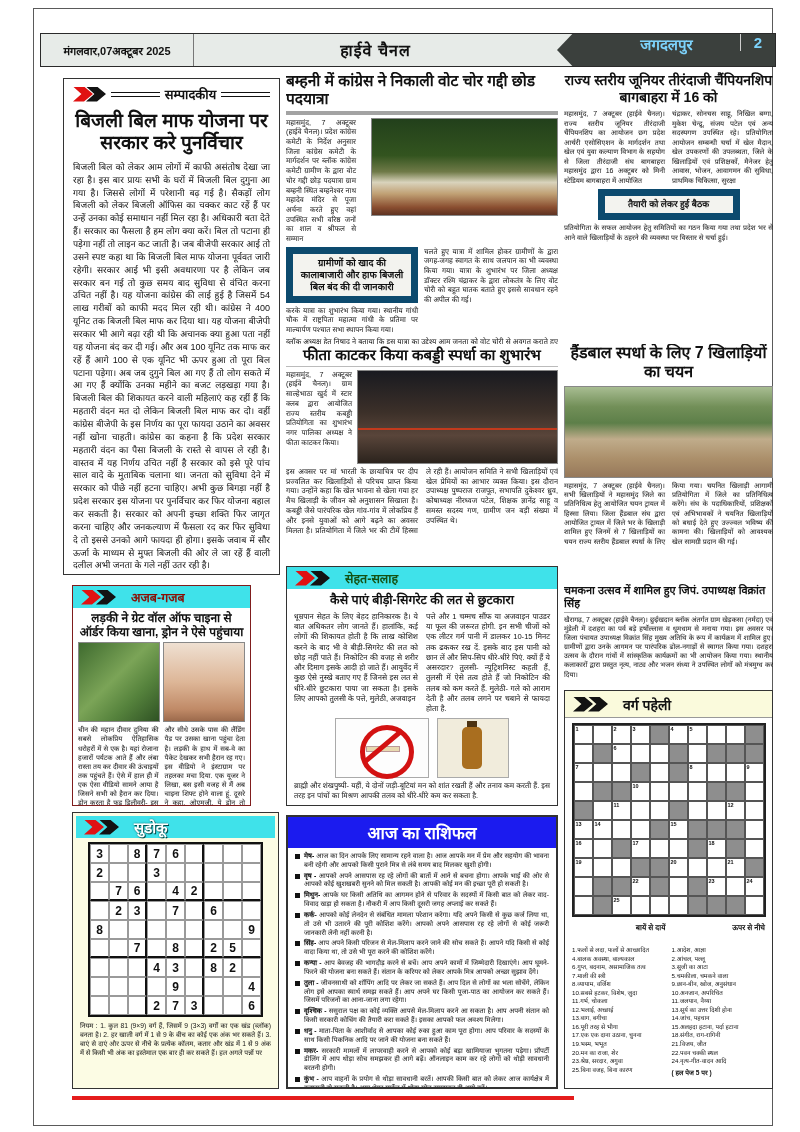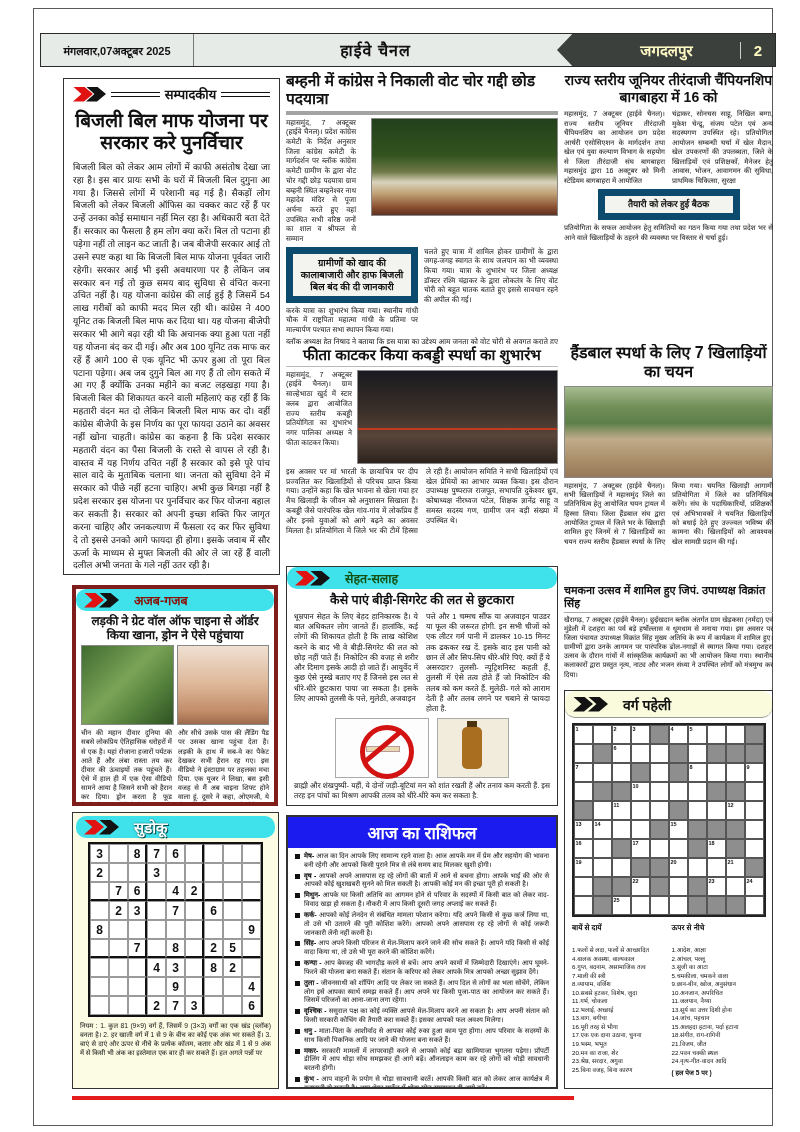--- a/index.html
+++ b/index.html
@@ -7,31 +7,31 @@
         font-family:"Liberation Sans",sans-serif;color:#111;}
   .frame{position:absolute;left:33px;top:8px;width:738px;height:1116px;border:1px solid #5a5a5a;}
 
   
   #masthead-bar{position:absolute;left:40px;top:33px;width:734px;height:32px;
     background:#e7ebe8;border:1px solid #2a2a2a;display:flex;align-items:stretch;}
   .date-cell{width:152px;border-right:1px solid #777;display:flex;align-items:center;
     justify-content:center;font-weight:bold;font-size:11px;}
   .paper-name{flex:1;display:flex;align-items:center;justify-content:center;
     font-weight:bold;font-size:16px;letter-spacing:1px;}
-  .city-badge{width:218px;background:#3b403d;color:#fef9c3;display:flex;align-items:center;
+  .city-badge{width:218px;background:#3b403d;color:#7dd3fc;display:flex;align-items:flex-start;
     clip-path:polygon(0 50%,7% 0,100% 0,100% 100%,7% 100%);}
   .city-badge .notch{width:26px;background:#8d938f;clip-path:polygon(100% 0,100% 100%,35% 100%,0 50%,35% 0);margin:3px 0 3px 10px;}
   .city-name{flex:1;display:flex;align-items:center;justify-content:center;font-weight:bold;font-size:15px;}
   .page-num{width:34px;border-left:1px solid #cfcfcf;display:flex;align-items:center;justify-content:center;
     font-weight:bold;font-size:15px;}
 
   
   .box{position:absolute;background:#fff;border:1px solid #333;overflow:hidden;}
   .art{position:absolute;overflow:hidden;}
-  .band{height:22px;display:flex;align-items:center;padding:0 8px;gap:7px;border-radius:10px;}
+  .band{height:22px;display:flex;align-items:center;padding:0 8px;gap:7px;}
   .band-cyan{background:#3fe2ea;}
   .band-yellow{background:#fafadc;border-bottom:1px solid #999;}
   .chev{width:20px;height:15px;clip-path:polygon(0 0,55% 0,100% 50%,55% 100%,0 100%,42% 50%);flex:none;}
   .chev.red{background:#e01212;}
   .chev.black{background:#131313;margin-left:-12px;}
   .band-label{font-weight:bold;font-size:12.5px;margin-left:8px;}
   .headline{font-weight:bold;text-align:center;line-height:1.18;}
   .body-txt{font-size:8px;line-height:1.38;text-align:justify;}
   .inset{border:7px solid #0c4a6e;background:#f3f3ef;font-weight:bold;text-align:center;
     padding:3px 4px;font-size:9.5px;line-height:1.25;}
@@ -84,21 +84,21 @@
 
   
   #horoscope{left:286px;top:815px;width:272px;height:274px;border:2px solid #333;box-sizing:border-box;}
   .h-head{background:#1b1bef;color:#fff;text-align:center;font-weight:bold;font-size:17px;padding:4px 0;}
   .h-list{padding:4px 7px;}
   .h-item{display:flex;gap:4px;margin-bottom:2px;}
   .h-bullet{flex:none;width:5px;height:5px;background:#111;margin-top:2px;}
   .h-text{font-size:6.8px;line-height:1.3;text-align:justify;}
 
   
-  #ajab{left:72px;top:585px;width:206px;height:221px;border:4px solid #7f1d1d;box-sizing:border-box;}
+  #ajab{left:72px;top:585px;width:179px;height:221px;border:1px solid #7f1d1d;box-sizing:border-box;}
   #ajab .band-label{color:#8a1006;}
   #ajab .headline{font-size:12px;margin:3px 5px;}
   .aj-photos{display:flex;gap:3px;padding:0 5px;}
   .wall-photo{flex:1;height:78px;background:linear-gradient(135deg,#3f6b2f 0%,#7ba457 45%,#55823c 70%,#2f5224 100%);}
   .girl-photo{flex:1;height:78px;background:linear-gradient(180deg,#efe0d2 0%,#ddb697 50%,#c08a67 85%,#9c6a4c 100%);}
   .aj-cols{display:flex;gap:6px;padding:3px 5px;}
   .aj-col{flex:1;font-size:6.9px;line-height:1.32;text-align:justify;}
 
   
   #sudoku-box{left:72px;top:812px;width:207px;height:277px;border:1px solid #333;background:#fcfce4;box-sizing:border-box;}
@@ -136,21 +136,21 @@
   #crossword .chev{background:#131313;}
   #crossword .chev+.chev{background:#131313;}
   #crossword .band-label{font-size:14px;color:#111;}
   .xw-grid{display:grid;grid-template-columns:repeat(10,19px);grid-auto-rows:19px;
     width:190px;margin:5px auto 0 auto;border:2px solid #222;background:#fff;}
   .xw-cell{border:1px solid #555;position:relative;box-sizing:border-box;background:#fff;}
   .xw-cell.blk{background:#8e8e8e;}
   .xw-num{position:absolute;left:1px;top:0;font-size:5.5px;font-weight:bold;}
   .xw-clues{display:flex;gap:6px;padding:5px 7px 0 7px;}
   .xw-clue-col{flex:1;}
-  .xw-clue-head{font-weight:bold;font-size:7.4px;text-align:left;margin-bottom:14px;}
+  .xw-clue-head{font-weight:bold;font-size:7.4px;text-align:right;margin-bottom:14px;}
   .clue{font-size:6.2px;line-height:1.38;}
   .xw-foot{font-weight:bold;font-size:6.6px;margin-top:2px;}
 
   .red-line{position:absolute;left:72px;top:1096px;width:502px;height:4px;background:#e51c1c;}
 </style>
 </head>
 <body>
 
 <div id="page">
   <div class="frame"></div>

